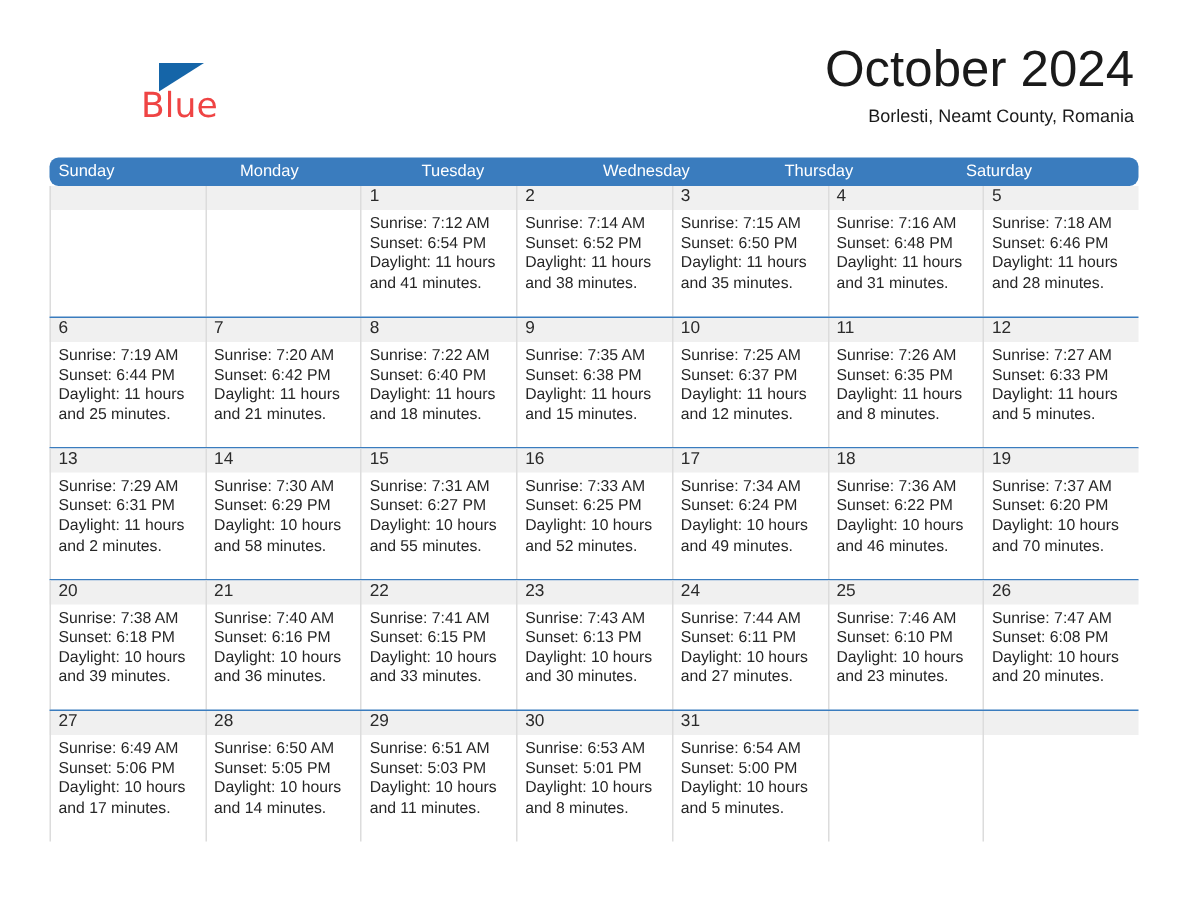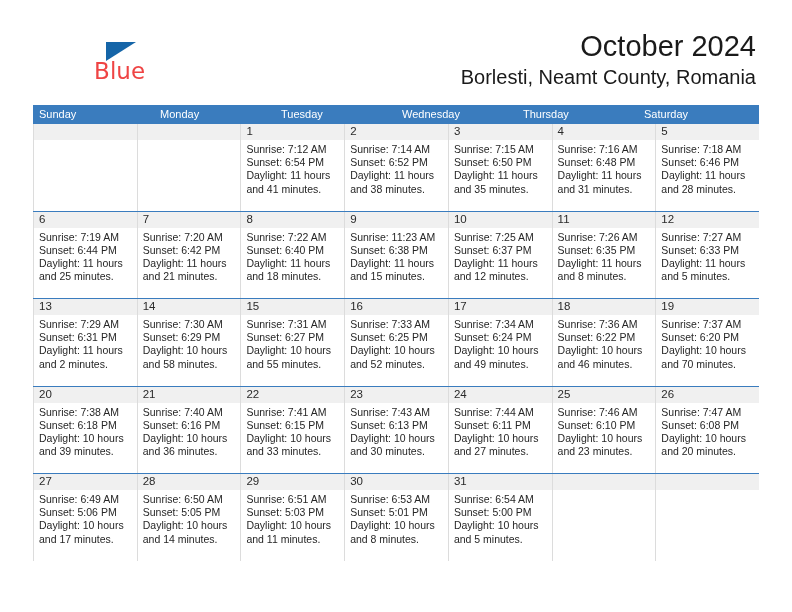--- a/index.html
+++ b/index.html
@@ -65,46 +65,47 @@
     font-family: "DejaVu Sans", sans-serif;
     font-weight: 400;
   }
   .title-block {
     position: absolute;
     right: 36px;
     top: 30px;
     text-align: right;
   }
   .cal-title {
-    font-size: 29px;
+    font-size: 34px;
     font-weight: 400;
     color: #1a1a1a;
     line-height: 32px;
     font-family: "Liberation Sans", sans-serif;
   }
   .cal-subtitle {
     margin-top: 6px;
-    font-size: 20px;
+    font-size: 12px;
     font-weight: 400;
     color: #1a1a1a;
     line-height: 18px;
     font-family: "Liberation Sans", sans-serif;
   }
 
   
   .calendar {
     position: absolute;
     left: 33px;
     top: 105px;
     width: 726px;
   }
   .dow-row {
     display: flex;
     background: #3a7cbe;
     height: 19px;
+    border-radius: 6px;
   }
   .dow {
     flex: 1 1 0;
     color: #ffffff;
     font-size: 11px;
     line-height: 19px;
     padding-left: 6px;
     box-sizing: border-box;
     white-space: nowrap;
   }
@@ -283,21 +284,21 @@
             <div class="day-lines">
               <div class="day-line">Sunrise: 7:22 AM</div>
               <div class="day-line">Sunset: 6:40 PM</div>
               <div class="day-line">Daylight: 11 hours</div>
               <div class="day-line">and 18 minutes.</div>
             </div>
           </div>
           <div class="day">
             <div class="daynum">9</div>
             <div class="day-lines">
-              <div class="day-line">Sunrise: 11:23 AM</div>
+              <div class="day-line">Sunrise: 7:35 AM</div>
               <div class="day-line">Sunset: 6:38 PM</div>
               <div class="day-line">Daylight: 11 hours</div>
               <div class="day-line">and 15 minutes.</div>
             </div>
           </div>
           <div class="day">
             <div class="daynum">10</div>
             <div class="day-lines">
               <div class="day-line">Sunrise: 7:25 AM</div>
               <div class="day-line">Sunset: 6:37 PM</div>

